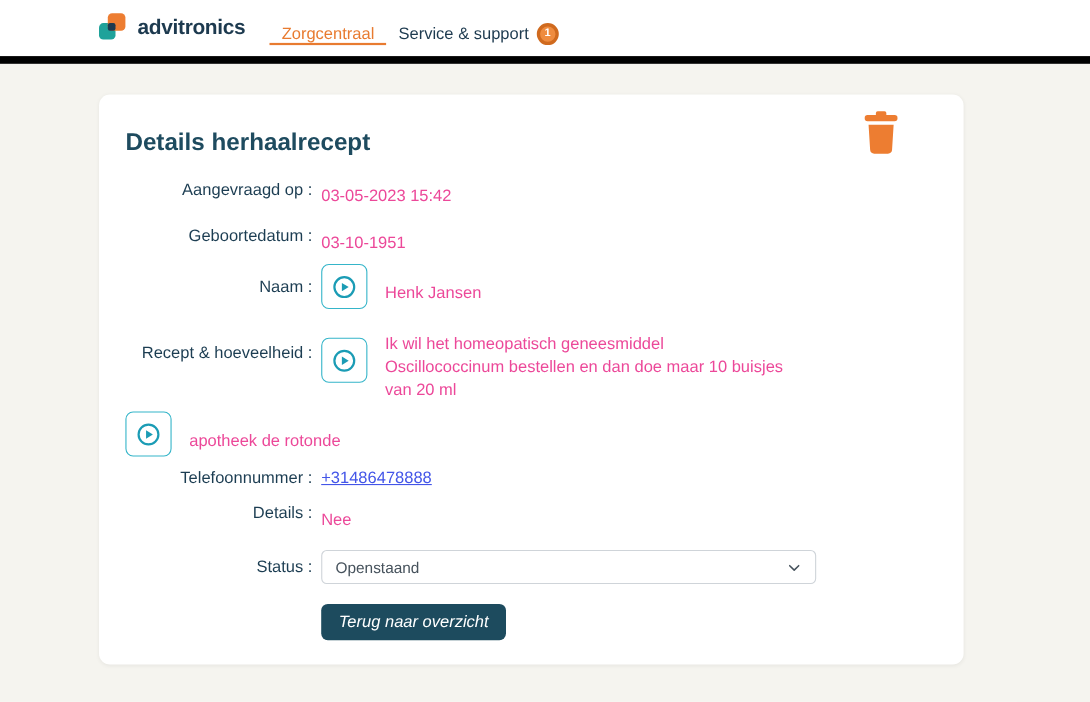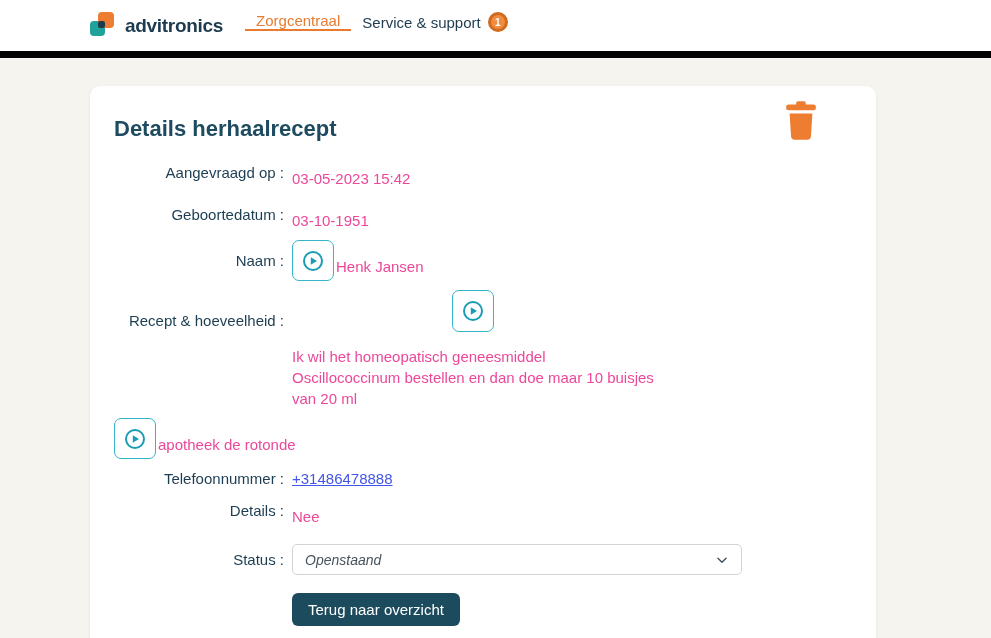--- a/index.html
+++ b/index.html
@@ -39,21 +39,21 @@
   }
   .logo-sq-overlap {
     position: absolute; left: 8px; top: 9px;
     width: 7px; height: 7px; border-radius: 2px;
     background: #1d3a4f;
   }
   .brand-name {
     font-size: 19px; font-weight: bold;
     color: #1d3a4f; letter-spacing: -0.3px;
   }
-  .nav { display: flex; align-items: flex-start; margin-top: 12px; }
+  .nav { display: flex; align-items: center; margin-top: 12px; }
   .nav-item {
     display: flex; align-items: center; gap: 7px;
     padding: 0 11px;
     font-size: 15px;
     color: #1d3a4f;
     cursor: pointer;
     border-bottom: 2px solid transparent;
   }
   .nav-item.active {
     color: #e87b30;
@@ -114,23 +114,23 @@
   }
   .field-value {
     font-size: 15px;
     color: #ec4899;
     line-height: 21px;
     margin-top: 12px;
   }
   .value-with-play {
     display: flex;
     align-items: center;
-    gap: 2px;
-  }
-  .value-with-play.top { align-items: center; flex-direction: column; }
+    gap: 16px;
+  }
+  .value-with-play.top { align-items: center; }
   .play-btn {
     width: 42px; height: 41px;
     flex: 0 0 42px;
     background: #ffffff;
     border: 1.5px solid #35b5c9;
     border-radius: 7px;
     display: flex; align-items: center; justify-content: center;
     cursor: pointer;
   }
   .play-btn svg { width: 24px; height: 24px; display: block; }
@@ -149,21 +149,20 @@
     width: 450px;
     height: 31px;
     background: #ffffff;
     border: 1px solid #cfd4d9;
     border-radius: 5px;
     display: flex;
     align-items: center;
     justify-content: space-between;
     padding: 0 12px;
     cursor: pointer;
-    font-style: italic;
   }
   .status-select-value {
     font-size: 14px;
     color: #46525c;
   }
   .chevron svg { width: 14px; height: 14px; display: block; }
 
   
   .back-row {
     display: flex;
@@ -172,20 +171,21 @@
   }
   .back-btn {
     background: #1d4b5e;
     color: #ffffff;
     border: none;
     border-radius: 6px;
     font-family: "Liberation Sans", sans-serif;
     font-size: 15px;
     padding: 8px 16px;
     cursor: pointer;
+    font-style: italic;
   }
 </style>
 </head>
 <body>
 
 <div class="header">
   <div class="brand">
     <div class="logo-mark">
       <div class="logo-sq-teal"></div>
       <div class="logo-sq-orange"></div>

